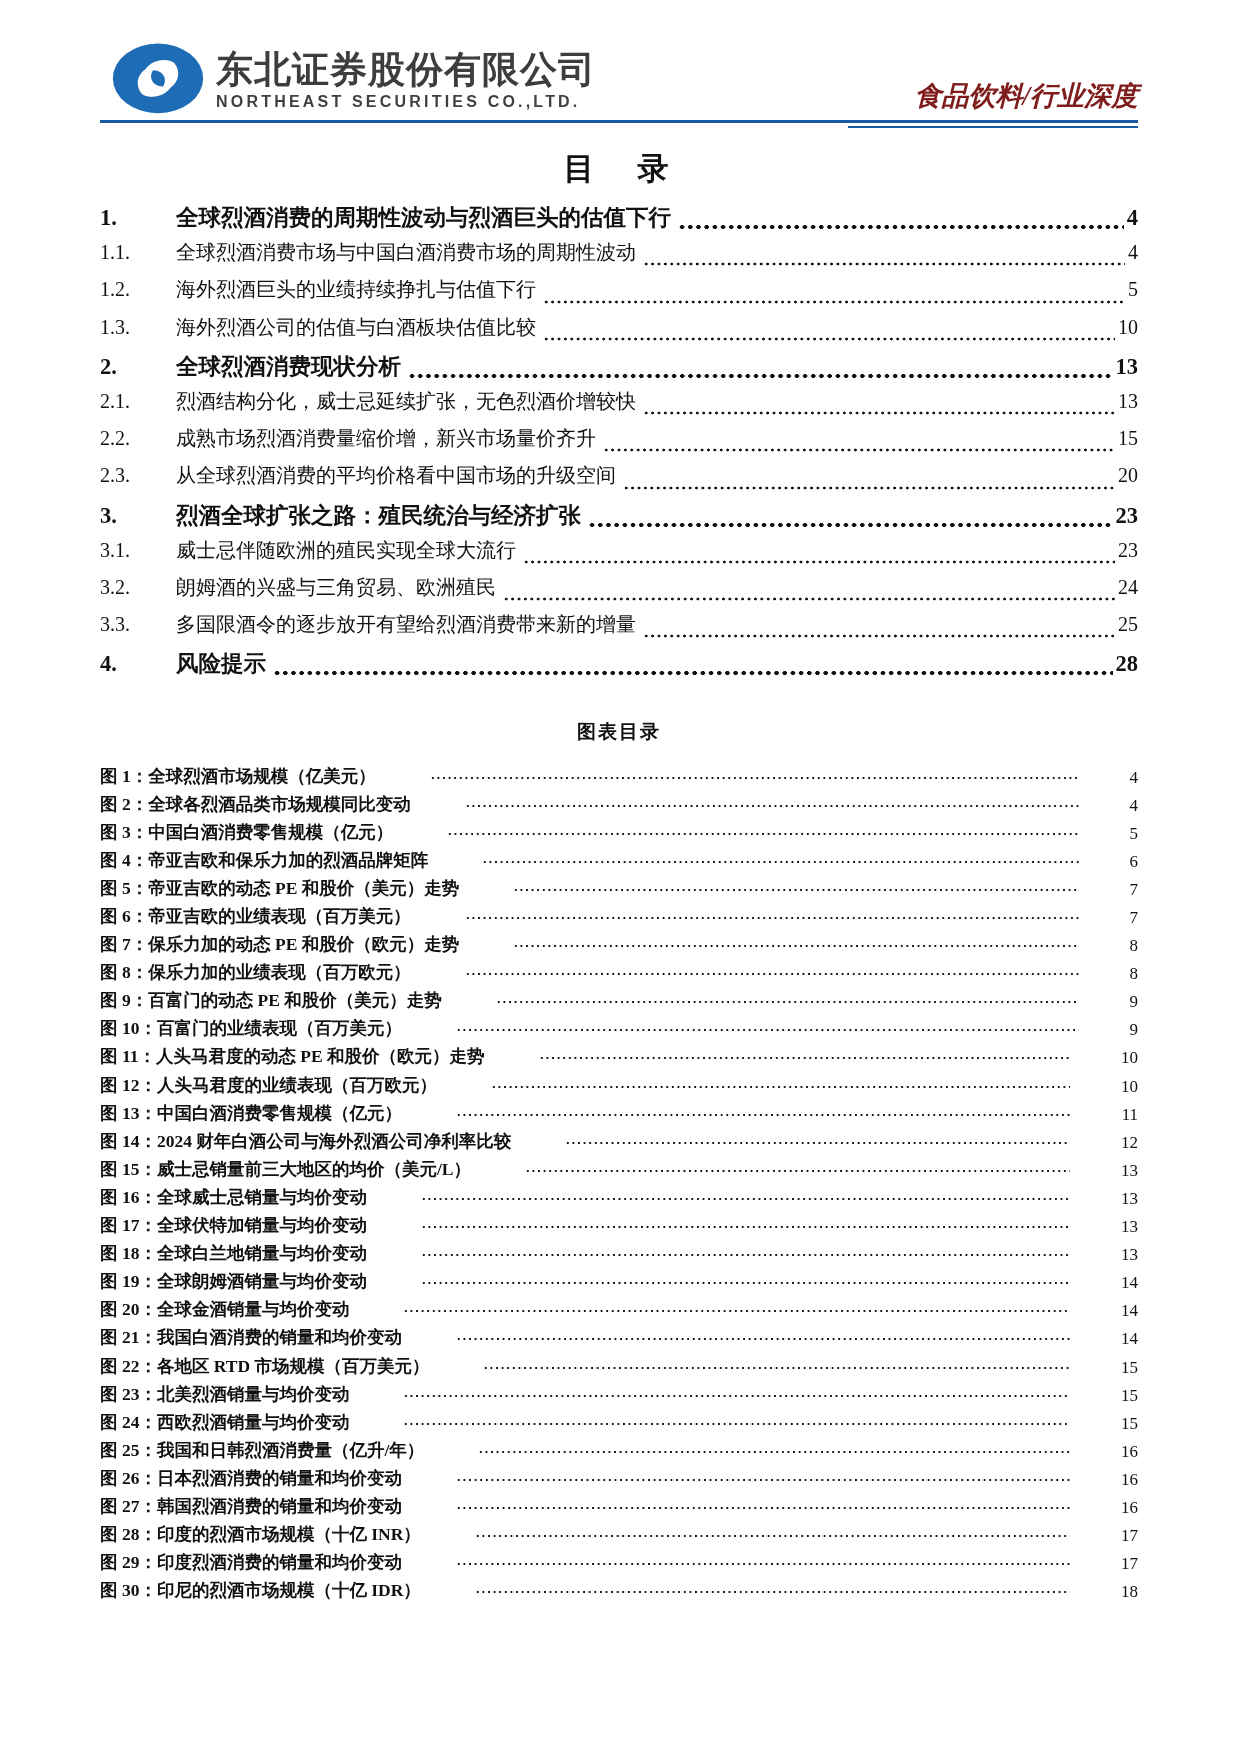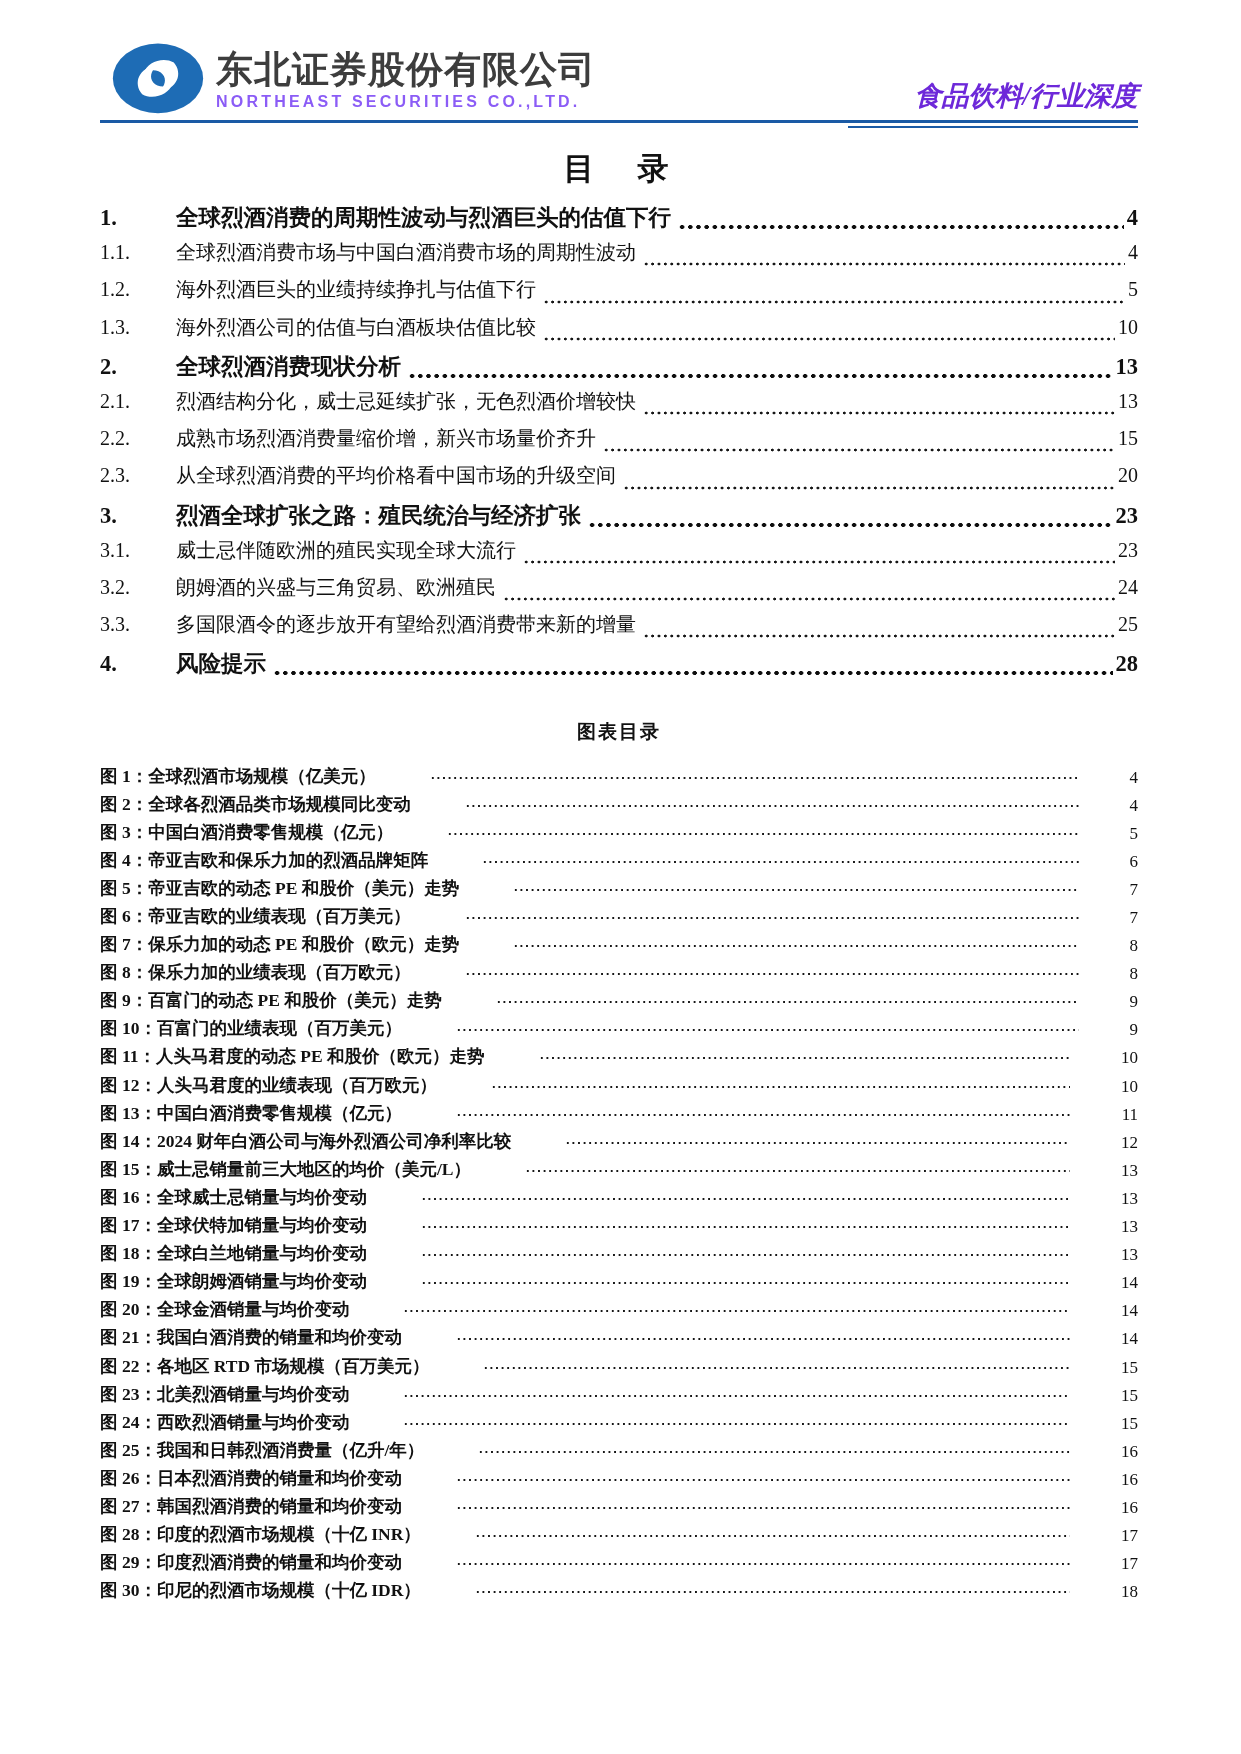--- a/index.html
+++ b/index.html
@@ -9,22 +9,22 @@
   .content { padding:0 103px 0 100px; }
 
   
   .header { margin-top:42px; display:flex; justify-content:space-between; align-items:flex-end; }
   .brand { display:flex; align-items:center; }
   .logo-svg { width:116px; height:76px; display:block; }
   .brand-text { display:flex; flex-direction:column; justify-content:center; }
   .company-cn { font-family:"Liberation Sans","DejaVu Sans",sans-serif; font-weight:bold;
                 font-size:37px; color:#3d3d3d; letter-spacing:1px; line-height:1.15; }
   .company-en { font-family:"Liberation Sans","DejaVu Sans",sans-serif; font-weight:bold;
-                font-size:16px; color:#8b5cf6; letter-spacing:3.2px; margin-top:2px; }
-  .category { font-weight:bold; font-style:italic; font-size:27px; color:#6d28d9;
+                font-size:16px; color:#404040; letter-spacing:3.2px; margin-top:2px; }
+  .category { font-weight:bold; font-style:italic; font-size:27px; color:#7f1d1d;
               padding-bottom:4px; white-space:nowrap; }
   .header-rule { margin-top:2px; }
   .rule-a { height:2.5px; background:#1a5aa5; }
   .rule-b { height:2.5px; background:#1a5aa5; width:290px; margin-left:auto; margin-top:3px; }
 
   
   .toc-title { text-align:center; font-size:31px; font-weight:bold; letter-spacing:6px;
                margin-top:20px; margin-bottom:12px; }
   .toc-list { margin-top:4px; }
   .toc-row { display:flex; align-items:baseline; height:37.2px; }

